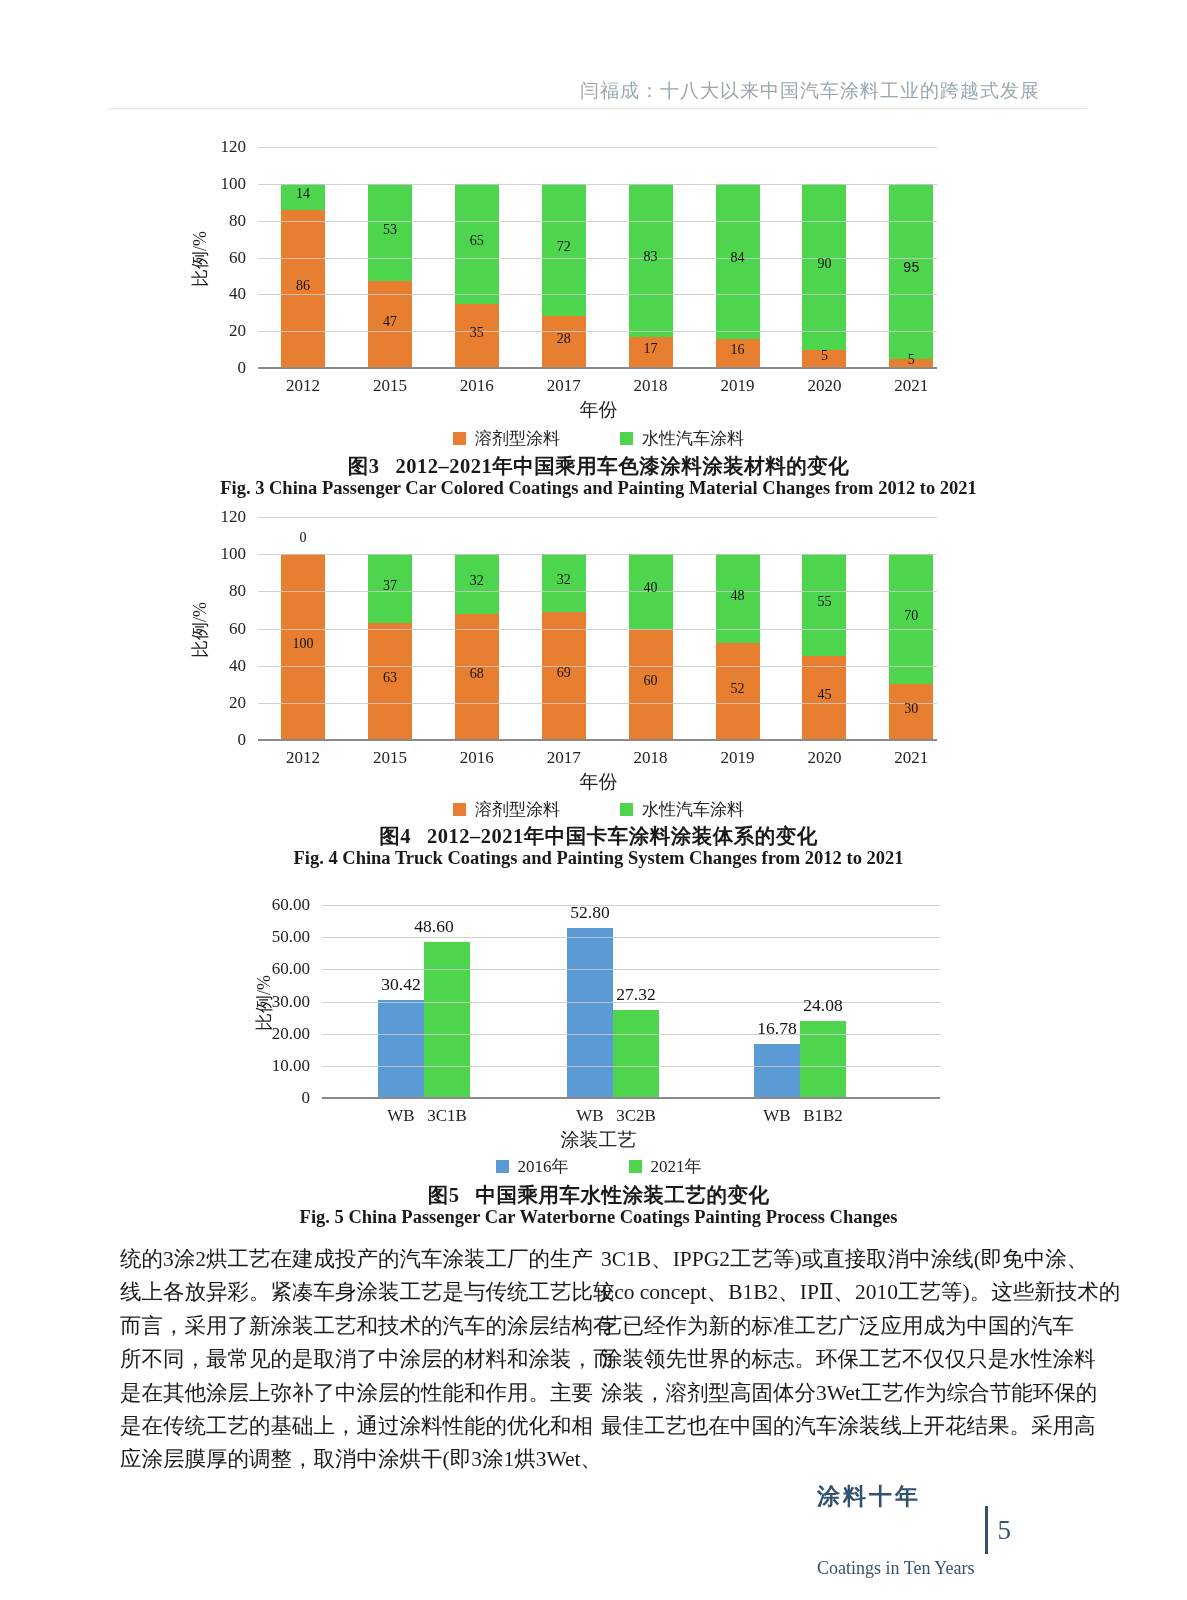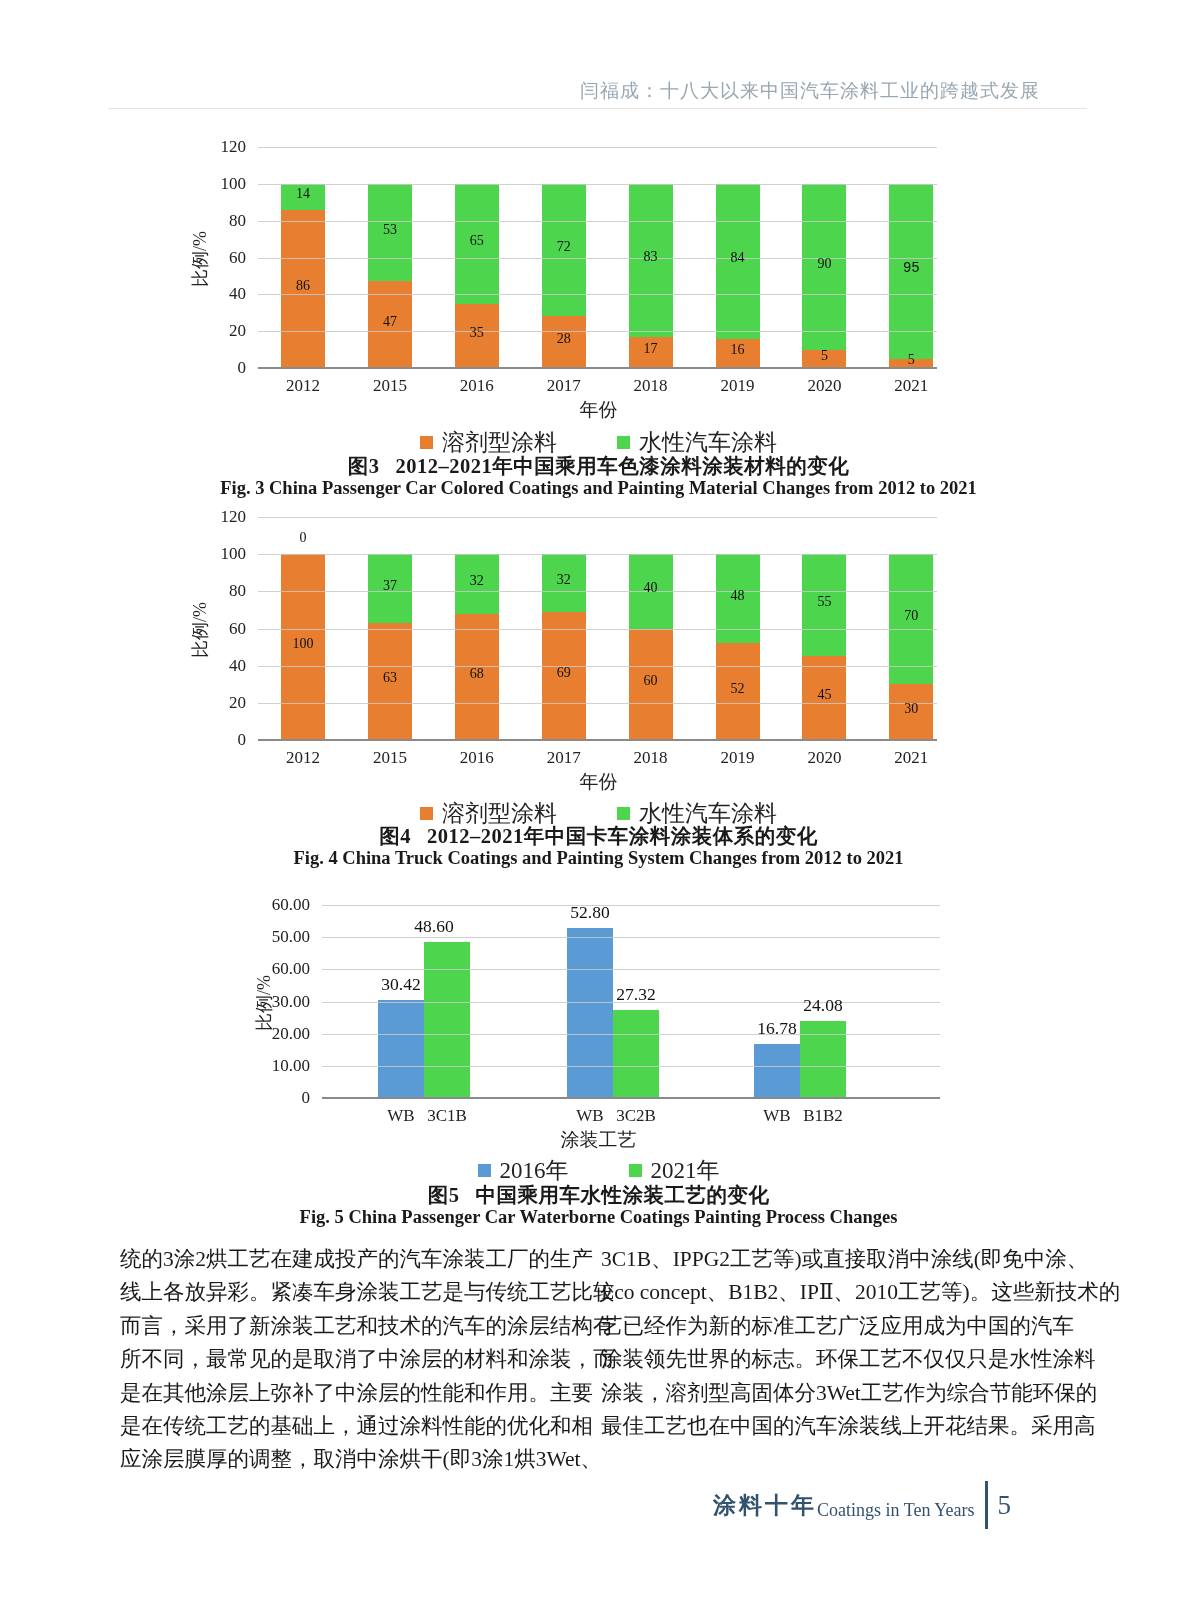--- a/index.html
+++ b/index.html
@@ -14,31 +14,31 @@
   .axisline{position:absolute;left:0;width:100%;height:2px;background:#8a8a8a;z-index:4;}
   .ytick{position:absolute;font-size:17px;color:#222;text-align:right;width:52px;z-index:2;}
   .xtick{position:absolute;font-size:17px;color:#222;text-align:center;z-index:2;}
   .bar-seg{position:absolute;z-index:1;}
   .seg-label{position:absolute;font-size:14px;color:#111;text-align:center;z-index:5;}
   .val-label{position:absolute;font-size:17.5px;color:#111;text-align:center;z-index:5;}
   .axis-title-y{position:absolute;font-size:18px;color:#222;text-align:center;
         transform:rotate(-90deg);z-index:2;}
   .axis-title-x{position:absolute;left:110px;width:977px;text-align:center;font-size:19px;color:#222;z-index:2;}
   .legend-row{position:absolute;left:110px;width:977px;display:flex;justify-content:center;
-        align-items:center;font-size:23px;color:#222;z-index:2;}
+        align-items:center;font-size:17px;color:#222;z-index:2;}
   .legend-item{display:flex;align-items:center;margin:0 30px;}
   .legend-item .sw{width:13px;height:13px;margin-right:9px;display:inline-block;}
   .caption{position:absolute;left:110px;width:977px;text-align:center;font-weight:bold;}
   .caption.cn{font-size:20.5px;letter-spacing:.5px;}
   .caption.en{font-size:18.5px;}
   .cap-label{margin-right:16px;}
   .col{position:absolute;top:1243px;width:463px;font-size:21.5px;line-height:33.4px;}
   .bodyline{text-align:justify;text-align-last:justify;white-space:nowrap;}
   .footer{position:absolute;top:1481px;right:176px;display:flex;align-items:center;color:#33526f;}
-  .footer .brand{display:flex;flex-direction:row;align-items:flex-end;margin-right:10px;}
+  .footer .brand{display:flex;flex-direction:column;align-items:flex-start;margin-right:10px;gap:44px;}
   .footer .brand-cn{font-size:23px;font-weight:bold;letter-spacing:3px;
         font-family:"Liberation Sans","DejaVu Sans",sans-serif;}
   .footer .brand-en{font-size:18px;margin-top:2px;}
   .footer .divider{width:3px;height:48px;background:#33526f;margin-right:10px;}
   .footer .pagenum{font-size:27px;}
 </style>
 </head>
 <body>
 
 <div class="page">

